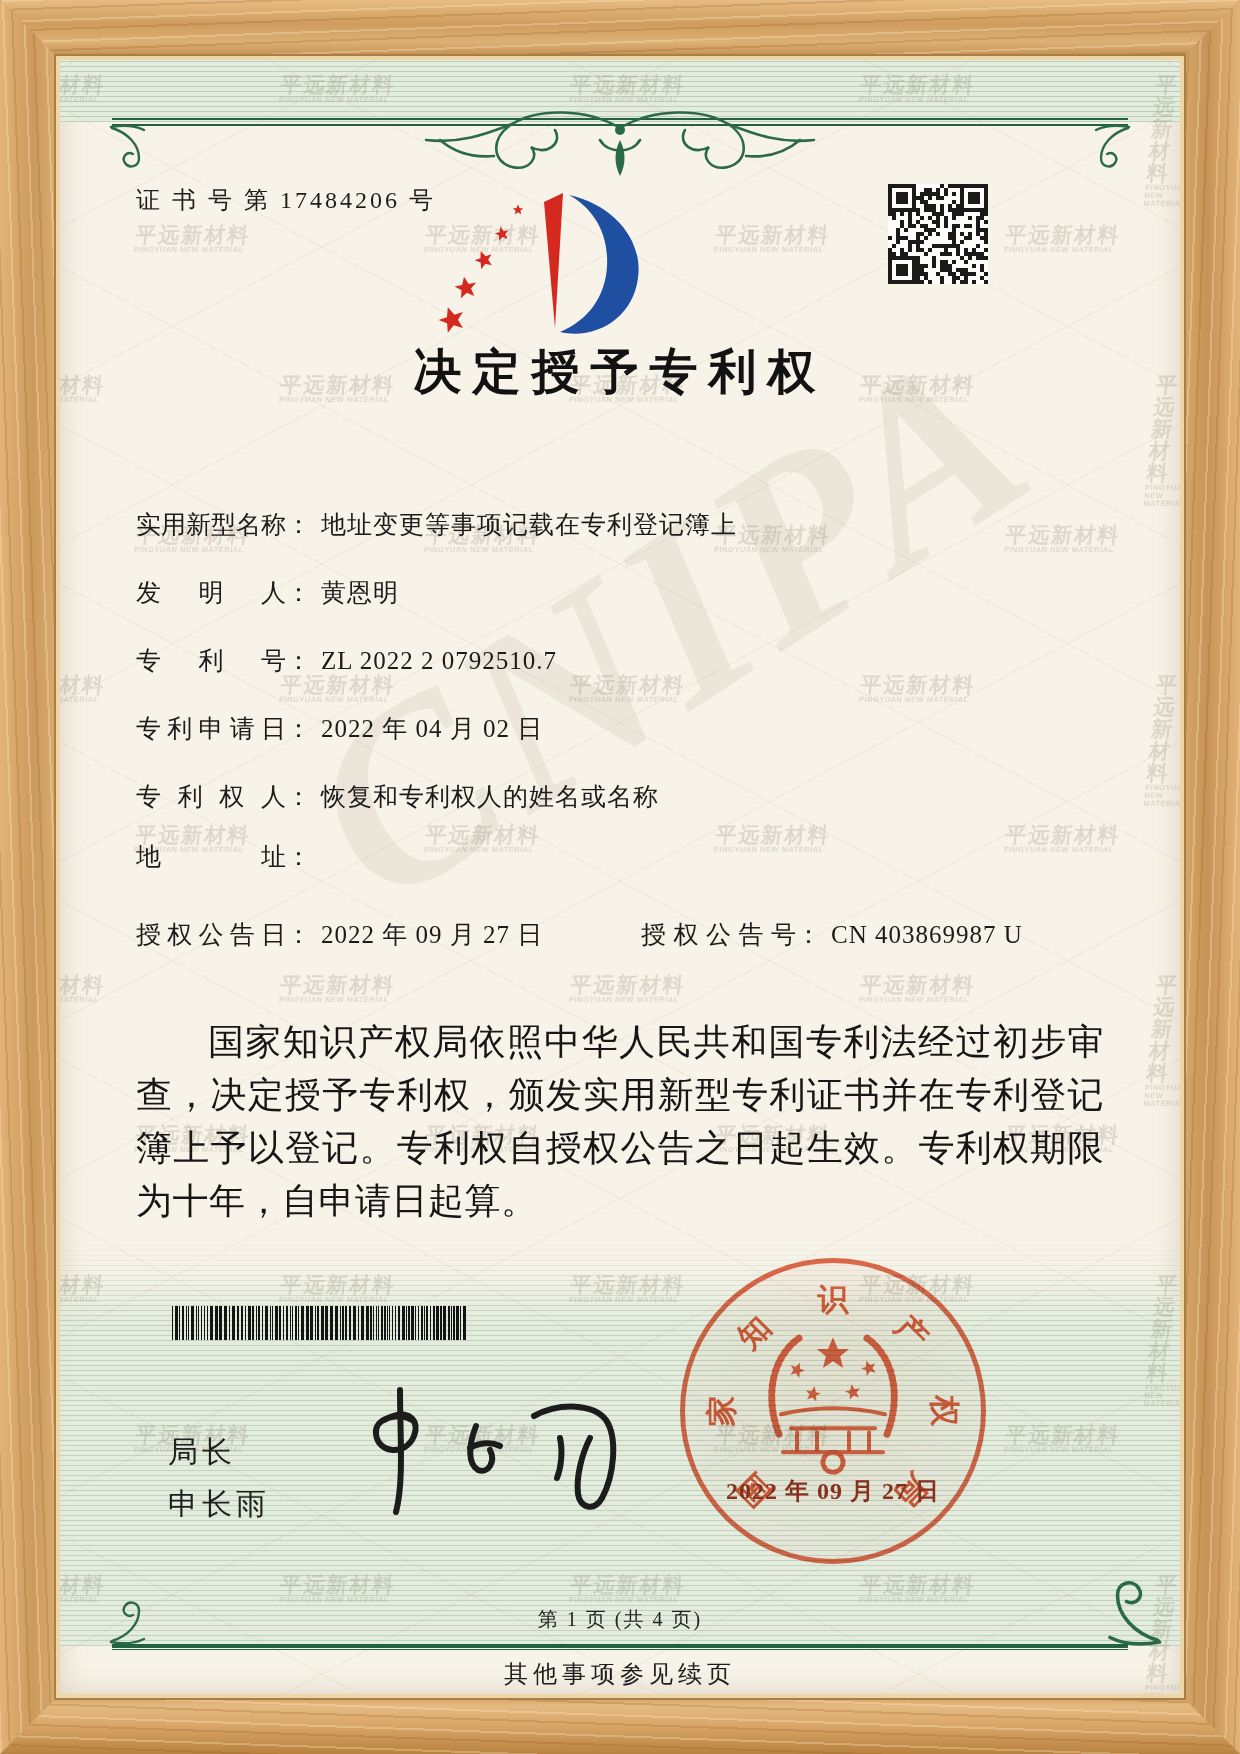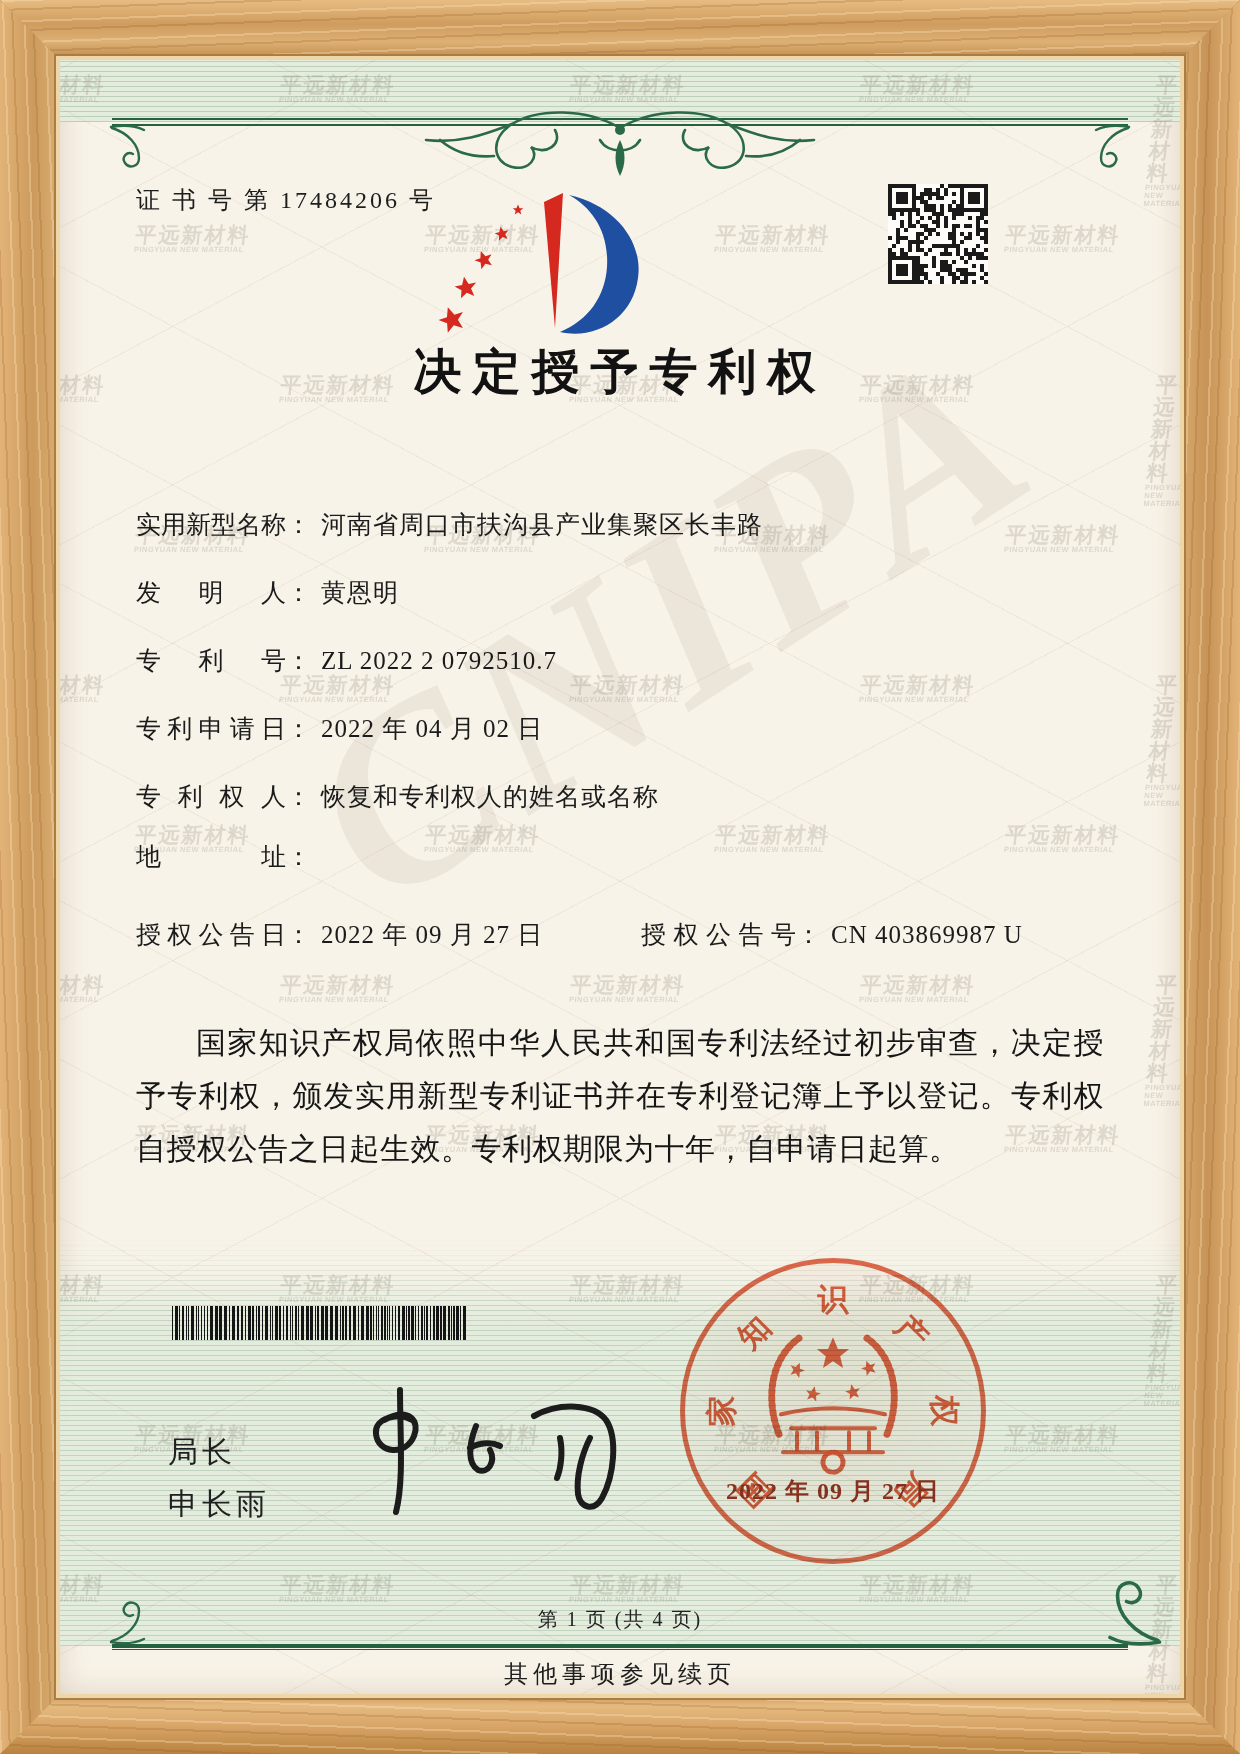--- a/index.html
+++ b/index.html
@@ -81,21 +81,21 @@
 
   .row{position:absolute;left:76px;font-size:25px;color:#1b1b1b;white-space:nowrap;}
   .f-label{display:inline-flex;justify-content:space-between;width:150px;vertical-align:top;}
   .f-colon{margin:0 10px 0 0;}
   .f-value{letter-spacing:1px;}
   .row-addr{white-space:normal;display:flex;align-items:flex-start;}
   .row-addr .f-value{display:inline-block;width:672px;line-height:38px;}
   .grant-2{position:absolute;left:505px;top:0;white-space:nowrap;}
   .grant-2 .f-label{width:155px;}
 
-  .paras{position:absolute;left:76px;top:956px;width:968px;font-size:30px;line-height:53px;
+  .paras{position:absolute;left:76px;top:956px;width:968px;font-size:36px;line-height:53px;
     text-align:justify;color:#161616;letter-spacing:.5px;}
   .paras p{margin:0;text-indent:2em;}
 
   .barcode{position:absolute;left:112px;top:1246px;width:300px;height:34px;z-index:4;}
 
   .signer{position:absolute;left:108px;top:1366px;z-index:4;font-family:"Liberation Sans",sans-serif;}
   .signer div{font-size:30px;color:#202020;letter-spacing:4px;line-height:52px;}
   .signature{position:absolute;left:290px;top:1316px;width:300px;height:150px;z-index:5;}
 
   
@@ -553,21 +553,21 @@
     <div class="title content-z">决定授予专利权</div>
 
     <div class="row content-z" style="top:448px">
       <span class="f-label justify-chars">
           <span>实</span>
           <span>用</span>
           <span>新</span>
           <span>型</span>
           <span>名</span>
           <span>称</span>
-        </span><span class="f-colon">：</span><span class="f-value">河南省周口市扶沟县产业集聚区长丰路</span>
+        </span><span class="f-colon">：</span><span class="f-value">地址变更等事项记载在专利登记簿上</span>
     </div>
     <div class="row content-z" style="top:516px">
       <span class="f-label justify-chars">
           <span>发</span>
           <span>明</span>
           <span>人</span>
         </span><span class="f-colon">：</span><span class="f-value">黄恩明</span>
     </div>
     <div class="row content-z" style="top:584px">
       <span class="f-label justify-chars">

